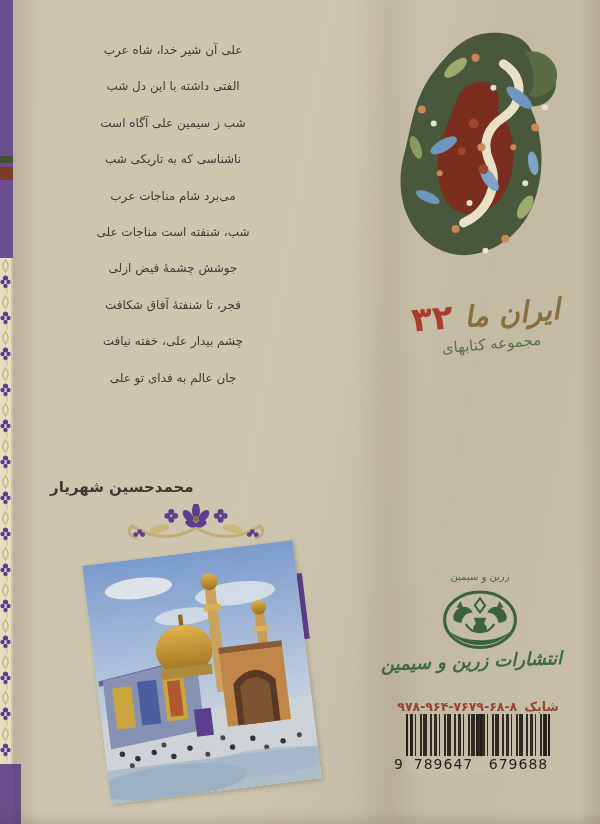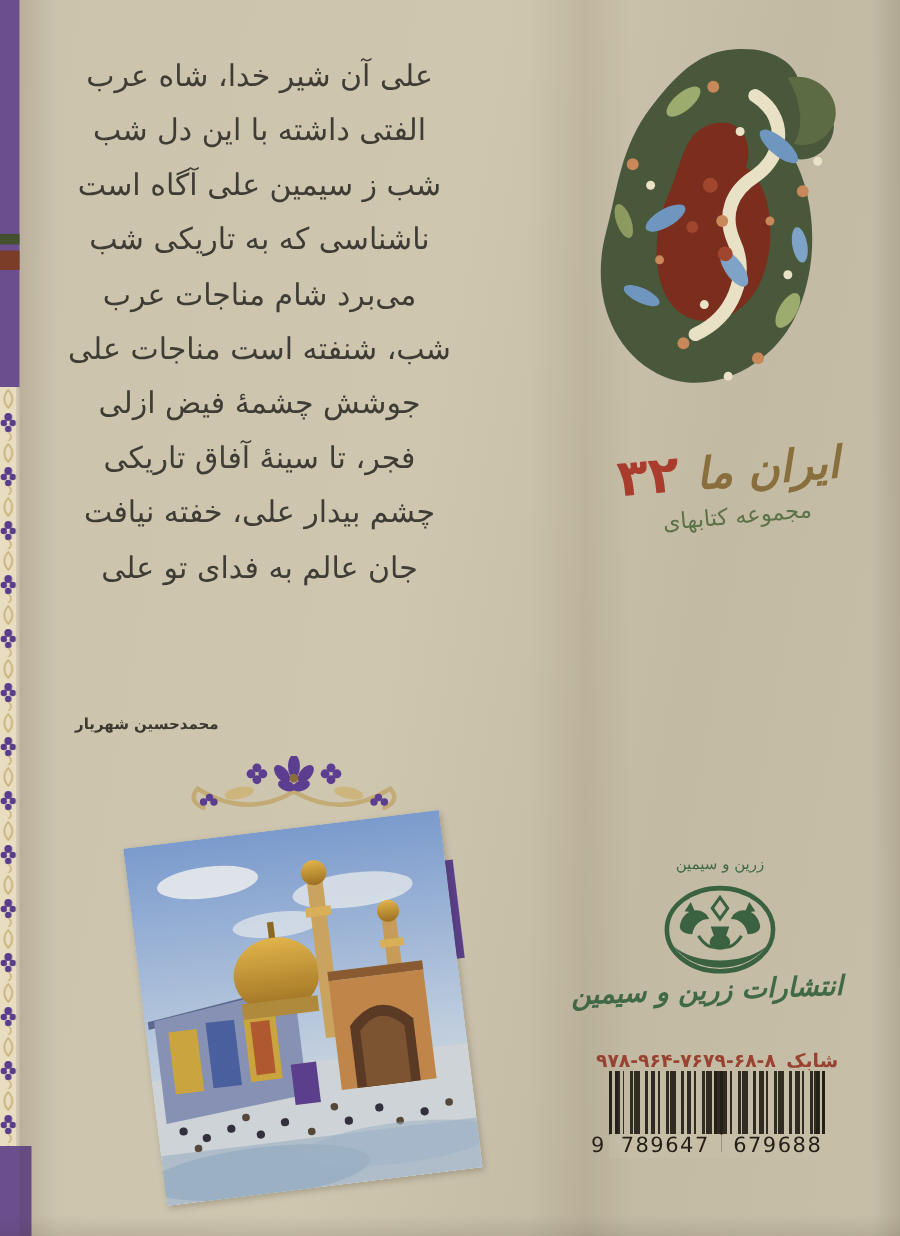--- a/index.html
+++ b/index.html
@@ -19,24 +19,24 @@
     background:linear-gradient(90deg,rgba(70,58,40,.14),rgba(70,58,40,0));pointer-events:none;}
   
   .shade-crease{left:352px;top:0;width:70px;height:824px;pointer-events:none;
     background:linear-gradient(90deg,rgba(90,78,56,0) 0%,rgba(90,78,56,.10) 55%,rgba(90,78,56,0) 100%);}
   .shade-right{right:0;top:0;width:20px;height:824px;pointer-events:none;
     background:linear-gradient(90deg,rgba(60,50,35,0),rgba(60,50,35,.14));}
   .shade-bottom{left:0;bottom:0;width:600px;height:14px;pointer-events:none;
     background:linear-gradient(180deg,rgba(60,50,35,0),rgba(60,50,35,.12));}
   
   .poem{left:30px;top:32px;width:286px;direction:rtl;text-align:center;
-    color:#3e3c34;font-size:20px;}
+    color:#3e3c34;font-size:12px;}
   .poem .line{height:36.4px;line-height:36.4px;white-space:nowrap;}
   .poem-author{left:50px;top:478px;direction:rtl;font-weight:bold;
-    font-size:10px;color:#3a382f;white-space:nowrap;}
+    font-size:15px;color:#3a382f;white-space:nowrap;}
   
   .series{right:42px;top:290px;width:142px;direction:rtl;text-align:center;
     transform:rotate(-5deg);transform-origin:100% 0;}
   .series-title-row{white-space:nowrap;line-height:1.05;}
   .series-title{font-size:29px;font-weight:bold;color:#8a6f3e;font-style:italic;}
   .series-number{font-size:34px;font-weight:bold;color:#a93c2d;margin-right:6px;}
   .series-subtitle{margin-top:3px;font-size:15px;color:#5c7247;white-space:nowrap;}
   
   .pub-logo-text{left:438px;top:571px;width:84px;text-align:center;direction:rtl;
     font-size:10px;font-weight:normal;color:#3f6a45;white-space:nowrap;}
@@ -141,21 +141,21 @@
   </div>
 
   <div class="abs poem">
     <div class="line">علی آن شیر خدا، شاه عرب</div>
     <div class="line">الفتی داشته با این دل شب</div>
     <div class="line">شب ز سیمین علی آگاه است</div>
     <div class="line">ناشناسی که به تاریکی شب</div>
     <div class="line">می‌برد شام مناجات عرب</div>
     <div class="line">شب، شنفته است مناجات علی</div>
     <div class="line">جوشش چشمهٔ فیض ازلی</div>
-    <div class="line">فجر، تا سینهٔ آفاق تاریکی</div>
+    <div class="line">فجر، تا شنفتهٔ آفاق شکافت</div>
     <div class="line">چشم بیدار علی، خفته نیافت</div>
     <div class="line">جان عالم به فدای تو علی</div>
   </div>
   <div class="abs poem-author">محمدحسین شهریار</div>
 
   <div class="abs series">
     <div class="series-title-row">
       <span class="series-title">ایران ما</span>
       <span class="series-number">۳۲</span>
     </div>

